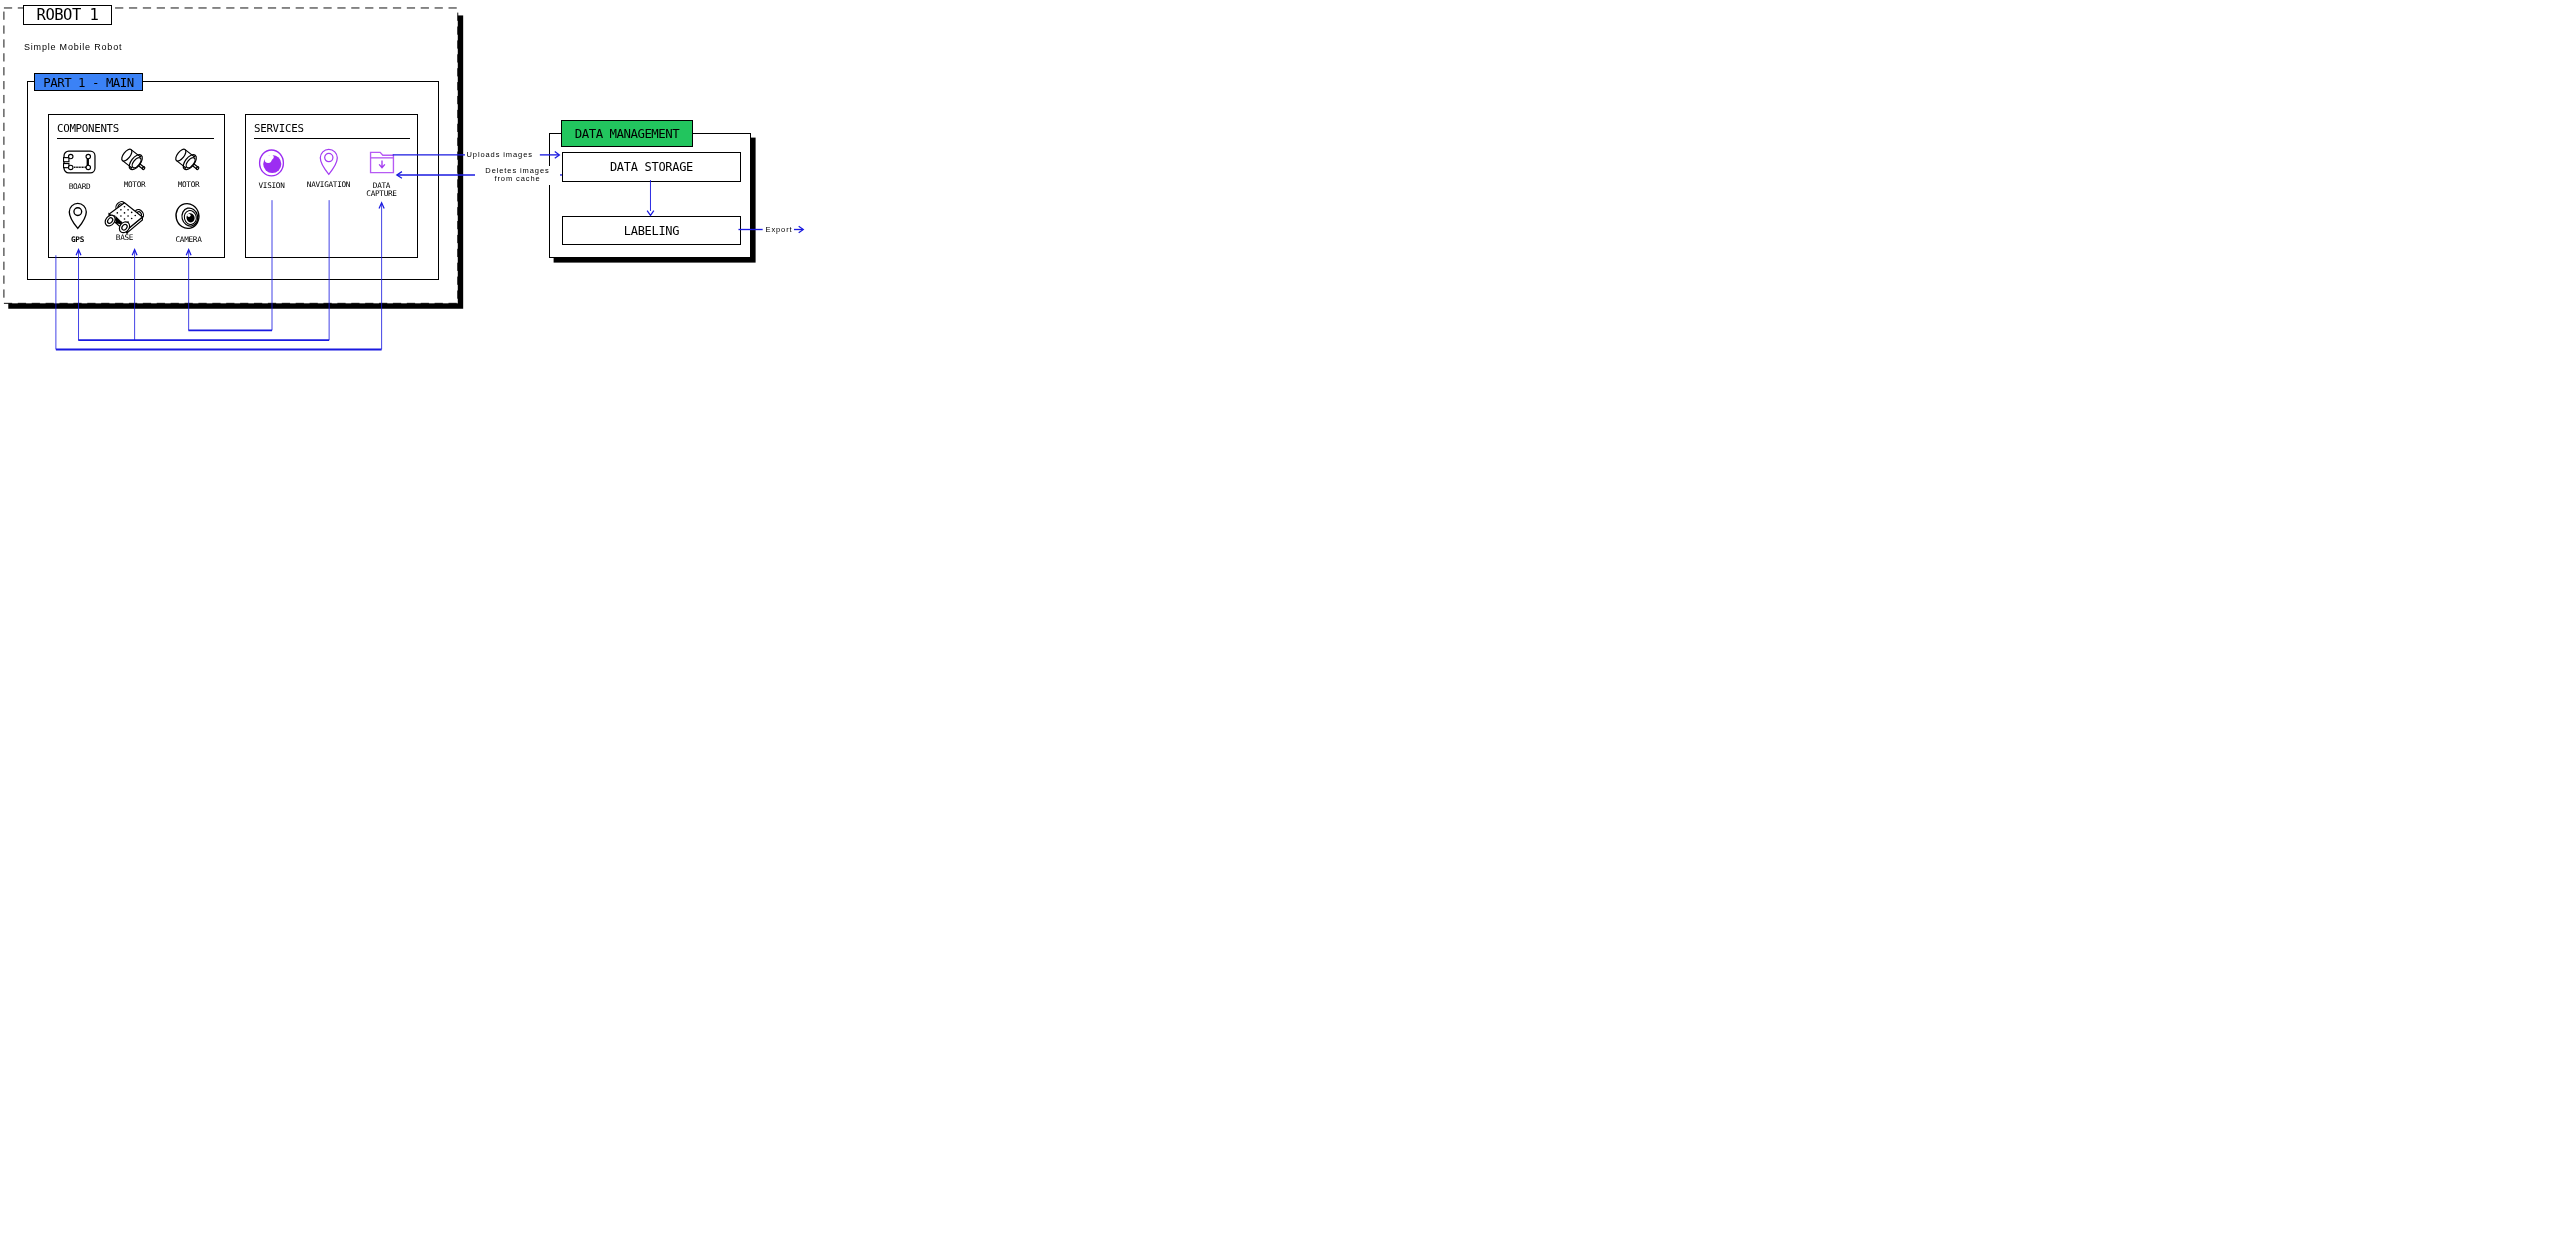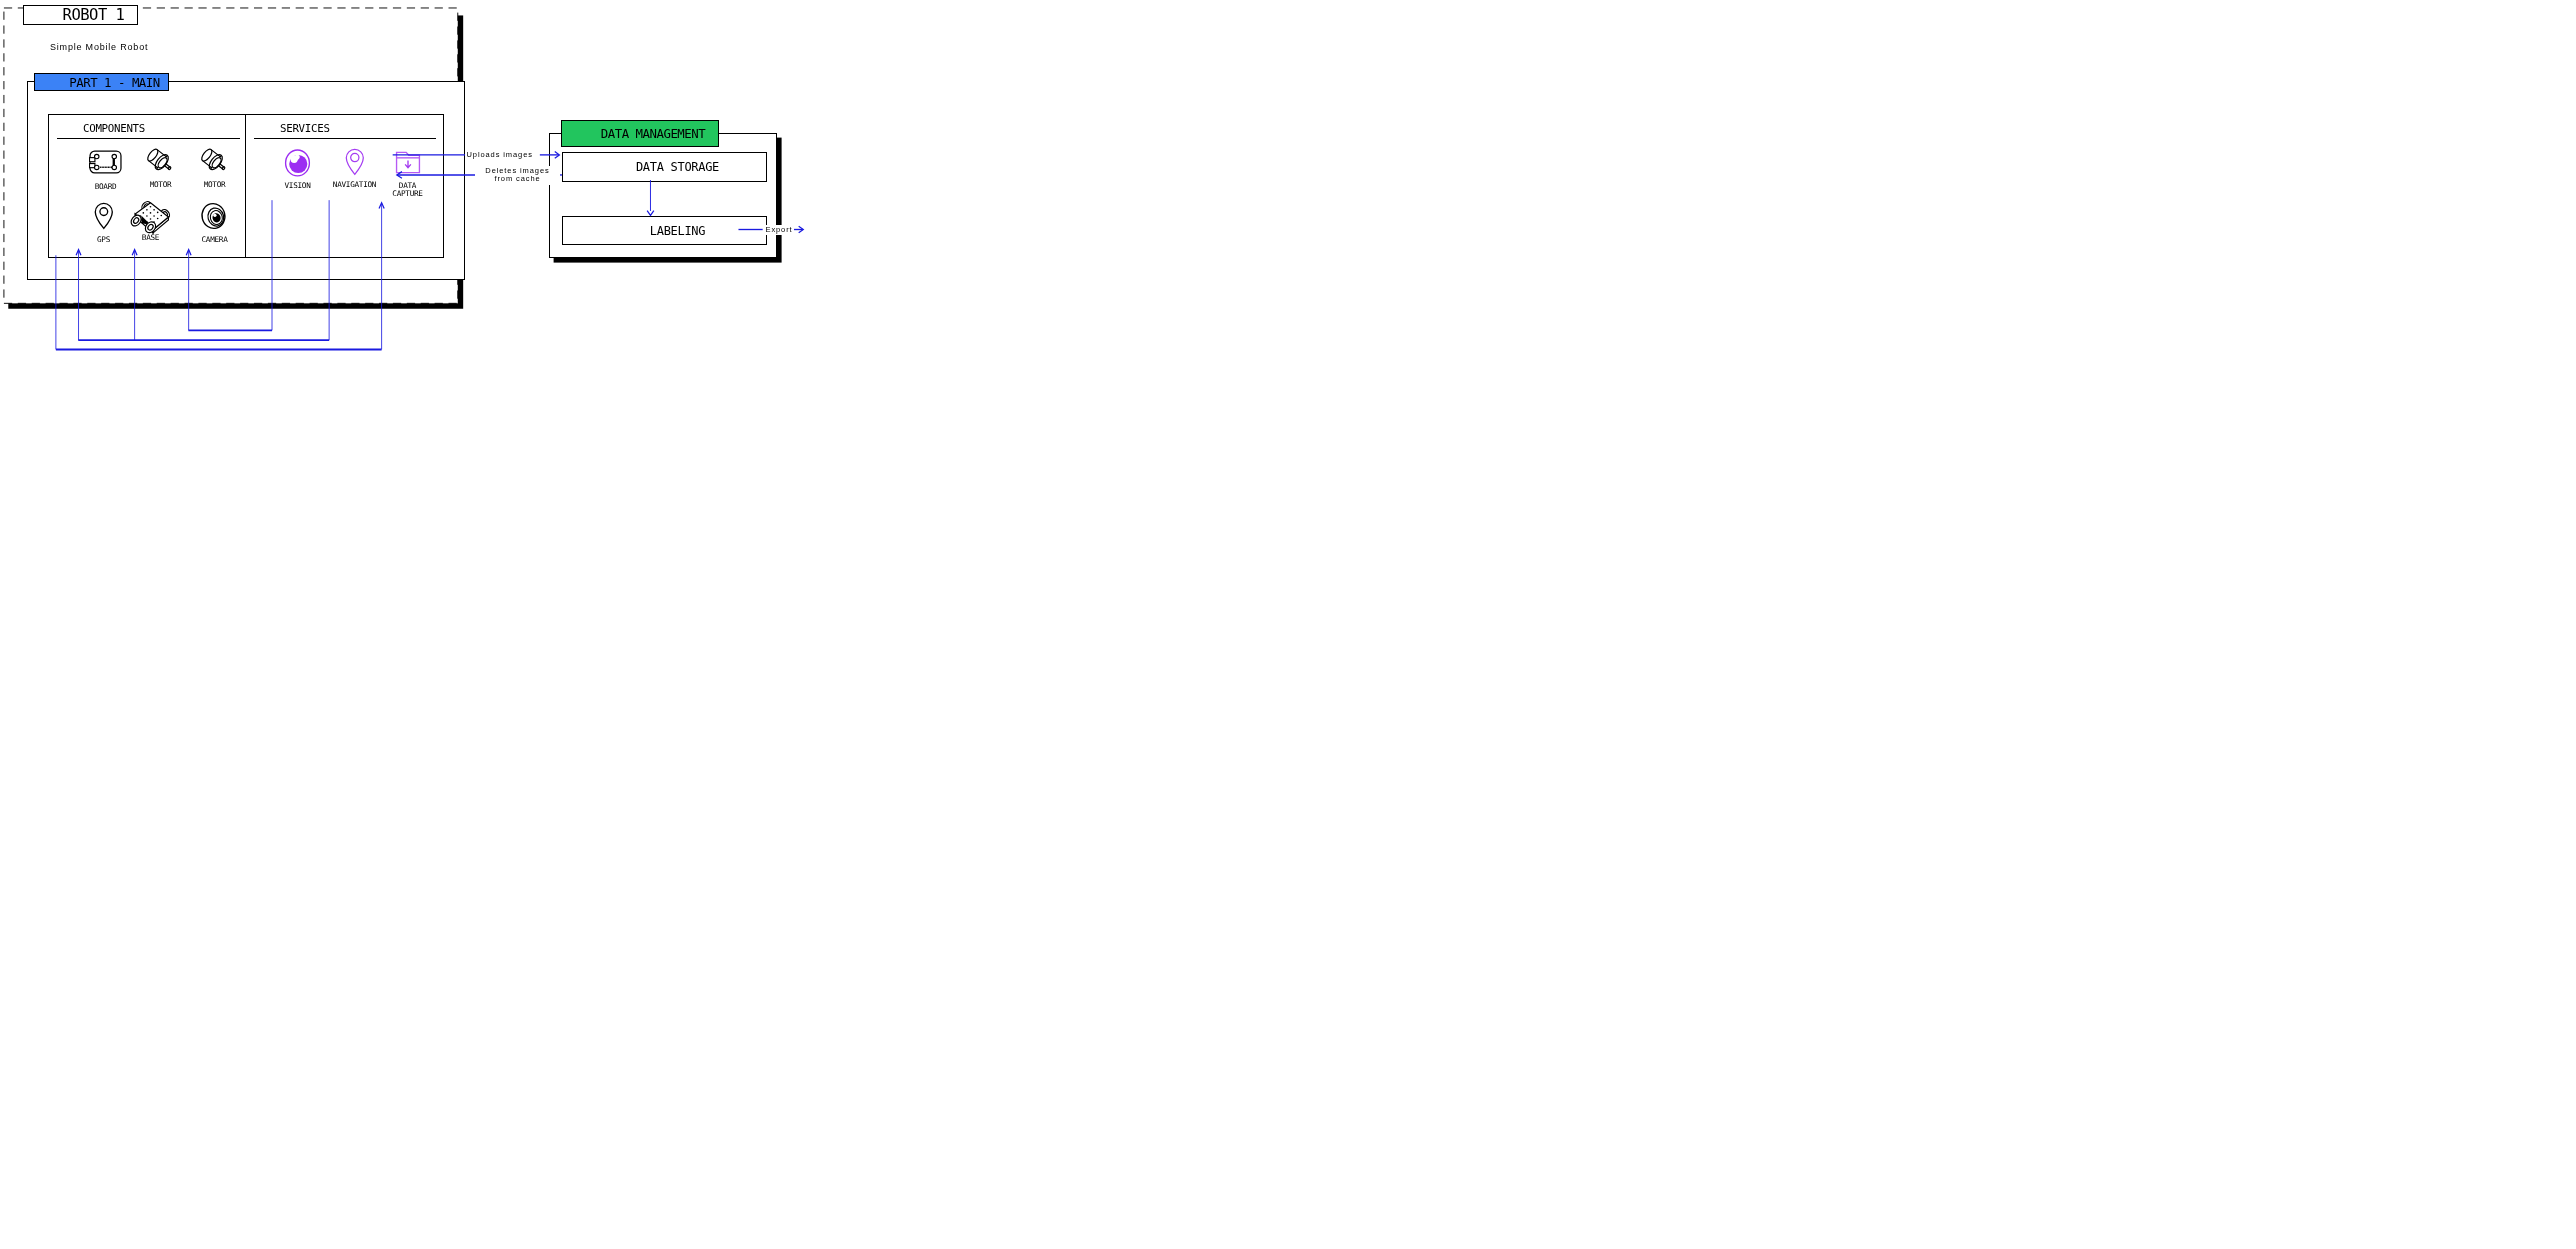--- a/index.html
+++ b/index.html
@@ -1,18 +1,18 @@
 <!DOCTYPE html>
 <html style="font-size:8.2px"><head>
 <meta charset="utf-8">
 <style>
   html,body{margin:0;padding:0;background:#fff;}
   .stage{position:relative;width:808px;height:353px;background:#fff;overflow:hidden;
          font-family:"DejaVu Sans Mono",monospace;color:#000;}
-  .abs{position:absolute;padding-left:26px;}
+  .abs{position:absolute;}
   .mono{font-family:"DejaVu Sans Mono",monospace;}
   .sans{font-family:"Liberation Sans","DejaVu Sans",sans-serif;}
   svg{display:block;}
 
   
   #underlay{position:absolute;left:0;top:0;z-index:0;}
   #overlay{position:absolute;left:0;top:0;z-index:6;pointer-events:none;}
 
   
   .robot-label{left:23px;top:5.2px;width:87px;height:17.5px;border:1.5px solid #000;background:#fff;
@@ -34,21 +34,21 @@
   #comp-rule{left:57px;top:138px;width:157px;}
   #serv-rule{left:254px;top:138px;width:156px;}
 
   .cell{width:57px;text-align:center;z-index:3;}
   .icon-slot{height:31px;display:flex;align-items:flex-start;justify-content:center;}
   .row2 .icon-slot{height:32px;}
   .cell-label{font-size:7.7px;letter-spacing:-0.3px;margin-top:1.5px;line-height:8.8px;}
   #cell-board{left:51px;top:150px;}
   #cell-motor1{left:106px;top:148px;}
   #cell-motor2{left:160px;top:148px;}
-  #cell-gps{left:49px;top:202px;}
+  #cell-gps{left:49px;top:202px;font-weight:bold;}
   #cell-base{left:96px;top:200px;}
   #cell-camera{left:160px;top:202px;}
   #cell-vision{left:243px;top:149px;}
   #cell-nav{left:300px;top:148px;}
   #cell-cap{left:353px;top:149px;}
 
   
   .dm-box{left:549px;top:133px;width:200px;height:123px;border:0.8px solid #000;background:#fff;
     box-shadow:4.6px 4.6px 0 0 #000;z-index:1;}
   .dm-label{left:561px;top:120px;width:130px;height:25px;border:1.3px solid #000;background:#22c55e;

